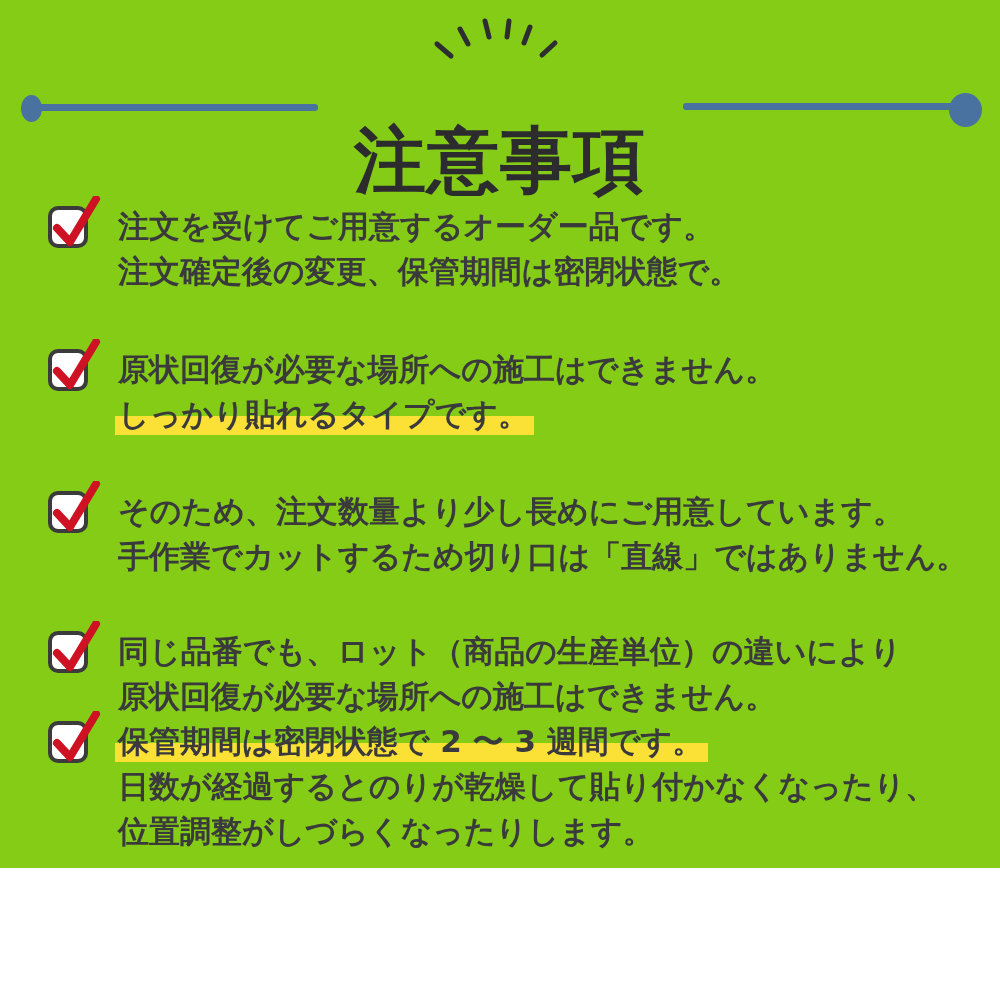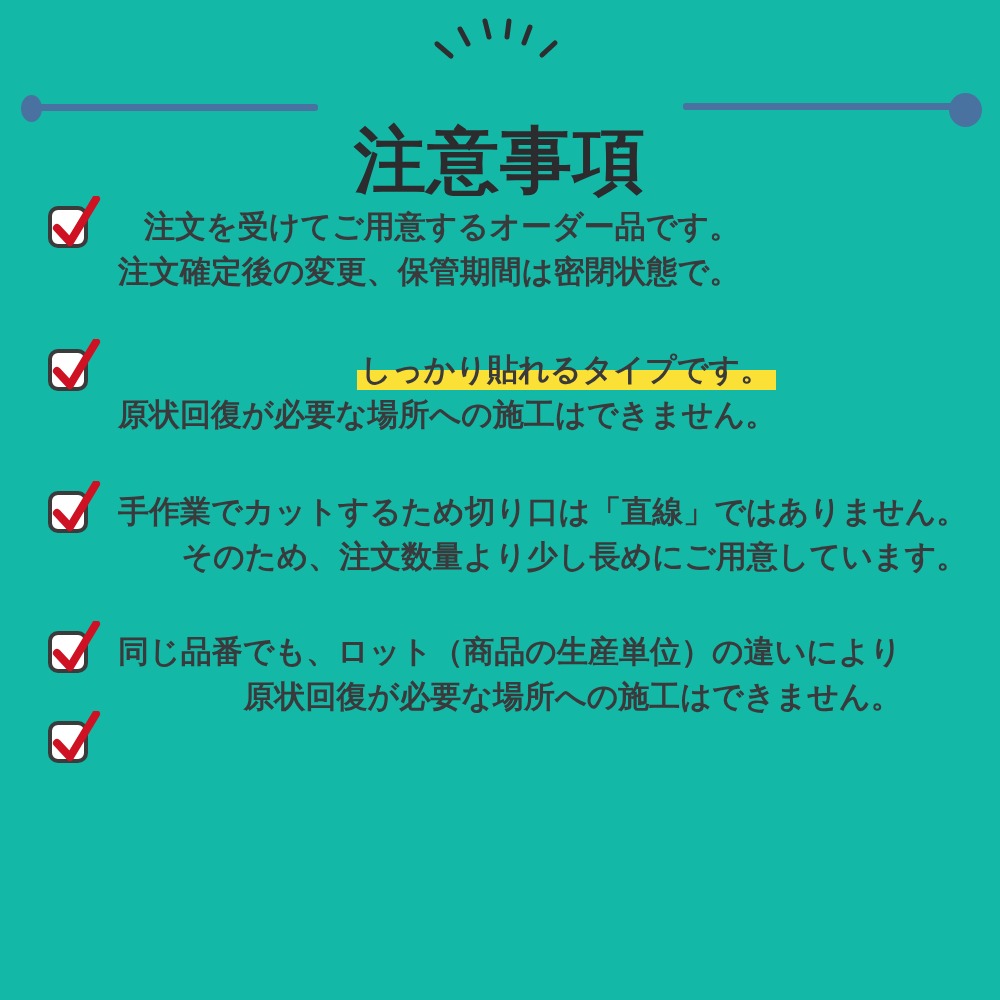--- a/index.html
+++ b/index.html
@@ -10,21 +10,21 @@
     --yellow:#fbe135;
     --box-border:#3b3b3b;
   }
   html,body{margin:0;padding:0;}
   body{
     width:1000px;height:1000px;
     background:#ffffff;
     font-family:"DejaVu Sans","Liberation Sans",sans-serif;
     color:var(--ink);
   }
-  .page{position:relative;width:1000px;height:1000px;overflow:hidden;background:#14b8a6;}
+  .page{position:relative;width:1000px;height:868px;overflow:hidden;background:#84cc16;}
 
   
   .sparkles{position:absolute;left:428px;top:14px;width:140px;height:50px;}
 
   
   .rule{position:absolute;height:7px;background:var(--blue);border-radius:3px;}
   .rule-left{left:32px;top:104px;width:286px;}
   .rule-right{left:683px;top:103px;width:280px;}
   .dot{position:absolute;background:var(--blue);border-radius:50%;}
   .dot-left{left:21px;top:95px;width:21px;height:27px;}
@@ -32,21 +32,21 @@
 
   .title{
     position:absolute;left:0;right:0;top:76px;
     text-align:center;
     font-size:72px;font-weight:900;line-height:1;
     letter-spacing:1px;
     color:var(--title-ink);
   }
 
   
-  .items{position:absolute;left:46px;top:204px;right:20px;text-align:right;}
+  .items{position:absolute;left:46px;top:204px;right:20px;}
   .item{display:flex;align-items:flex-start;}
   .item-1{margin-bottom:53px;}
   .item-2{margin-bottom:52px;}
   .item-3{margin-bottom:50px;}
   .item-4{}
   .item-check{flex:0 0 58px;width:58px;height:54px;margin-top:-8px;}
   .item-text{
     margin-left:14px;
     font-size:31px;font-weight:700;
     line-height:45px;
@@ -92,48 +92,53 @@
           <div class="line"><span>注文確定後の変更、保管期間は密閉状態で。</span></div>
         </div>
     </div>
 
     <div class="item item-2">
       <svg class="item-check" viewBox="0 0 58 54" aria-hidden="true">
         <rect x="4" y="12" width="36" height="38" rx="8" fill="#ffffff" stroke="#3b3b3b" stroke-width="4"></rect>
         <path d="M11 32 L24 46 L50 3" fill="none" stroke="#ce1223" stroke-width="8" stroke-linecap="round" stroke-linejoin="round"></path>
       </svg>
       <div class="item-text">
+          <div class="line"><span>原状回復が必要な場所への施工はできません。</span></div>
           <div class="line"><span class="hl">しっかり貼れるタイプです。</span></div>
-          <div class="line"><span>原状回復が必要な場所への施工はできません。</span></div>
         </div>
     </div>
 
     <div class="item item-3">
       <svg class="item-check" viewBox="0 0 58 54" aria-hidden="true">
         <rect x="4" y="12" width="36" height="38" rx="8" fill="#ffffff" stroke="#3b3b3b" stroke-width="4"></rect>
         <path d="M11 32 L24 46 L50 3" fill="none" stroke="#ce1223" stroke-width="8" stroke-linecap="round" stroke-linejoin="round"></path>
       </svg>
       <div class="item-text">
+          <div class="line"><span>そのため、注文数量より少し長めにご用意しています。</span></div>
           <div class="line"><span>手作業でカットするため切り口は「直線」ではありません。</span></div>
-          <div class="line"><span>そのため、注文数量より少し長めにご用意しています。</span></div>
         </div>
     </div>
 
     <div class="item item-4">
       <svg class="item-check" viewBox="0 0 58 54" aria-hidden="true">
         <rect x="4" y="12" width="36" height="38" rx="8" fill="#ffffff" stroke="#3b3b3b" stroke-width="4"></rect>
         <path d="M11 32 L24 46 L50 3" fill="none" stroke="#ce1223" stroke-width="8" stroke-linecap="round" stroke-linejoin="round"></path>
       </svg>
       <div class="item-text">
           <div class="line"><span>同じ品番でも、ロット（商品の生産単位）の違いにより</span></div>
           <div class="line"><span>原状回復が必要な場所への施工はできません。</span></div>
         </div>
     </div>
 
     <div class="item item-5">
       <svg class="item-check" viewBox="0 0 58 54" aria-hidden="true">
         <rect x="4" y="12" width="36" height="38" rx="8" fill="#ffffff" stroke="#3b3b3b" stroke-width="4"></rect>
         <path d="M11 32 L24 46 L50 3" fill="none" stroke="#ce1223" stroke-width="8" stroke-linecap="round" stroke-linejoin="round"></path>
       </svg>
+      <div class="item-text">
+          <div class="line"><span class="hl">保管期間は密閉状態で 2 〜 3 週間です。</span></div>
+          <div class="line"><span>日数が経過するとのりが乾燥して貼り付かなくなったり、</span></div>
+          <div class="line"><span>位置調整がしづらくなったりします。</span></div>
+        </div>
     </div>
   </div>
 
 </div>
 
 </body></html>

